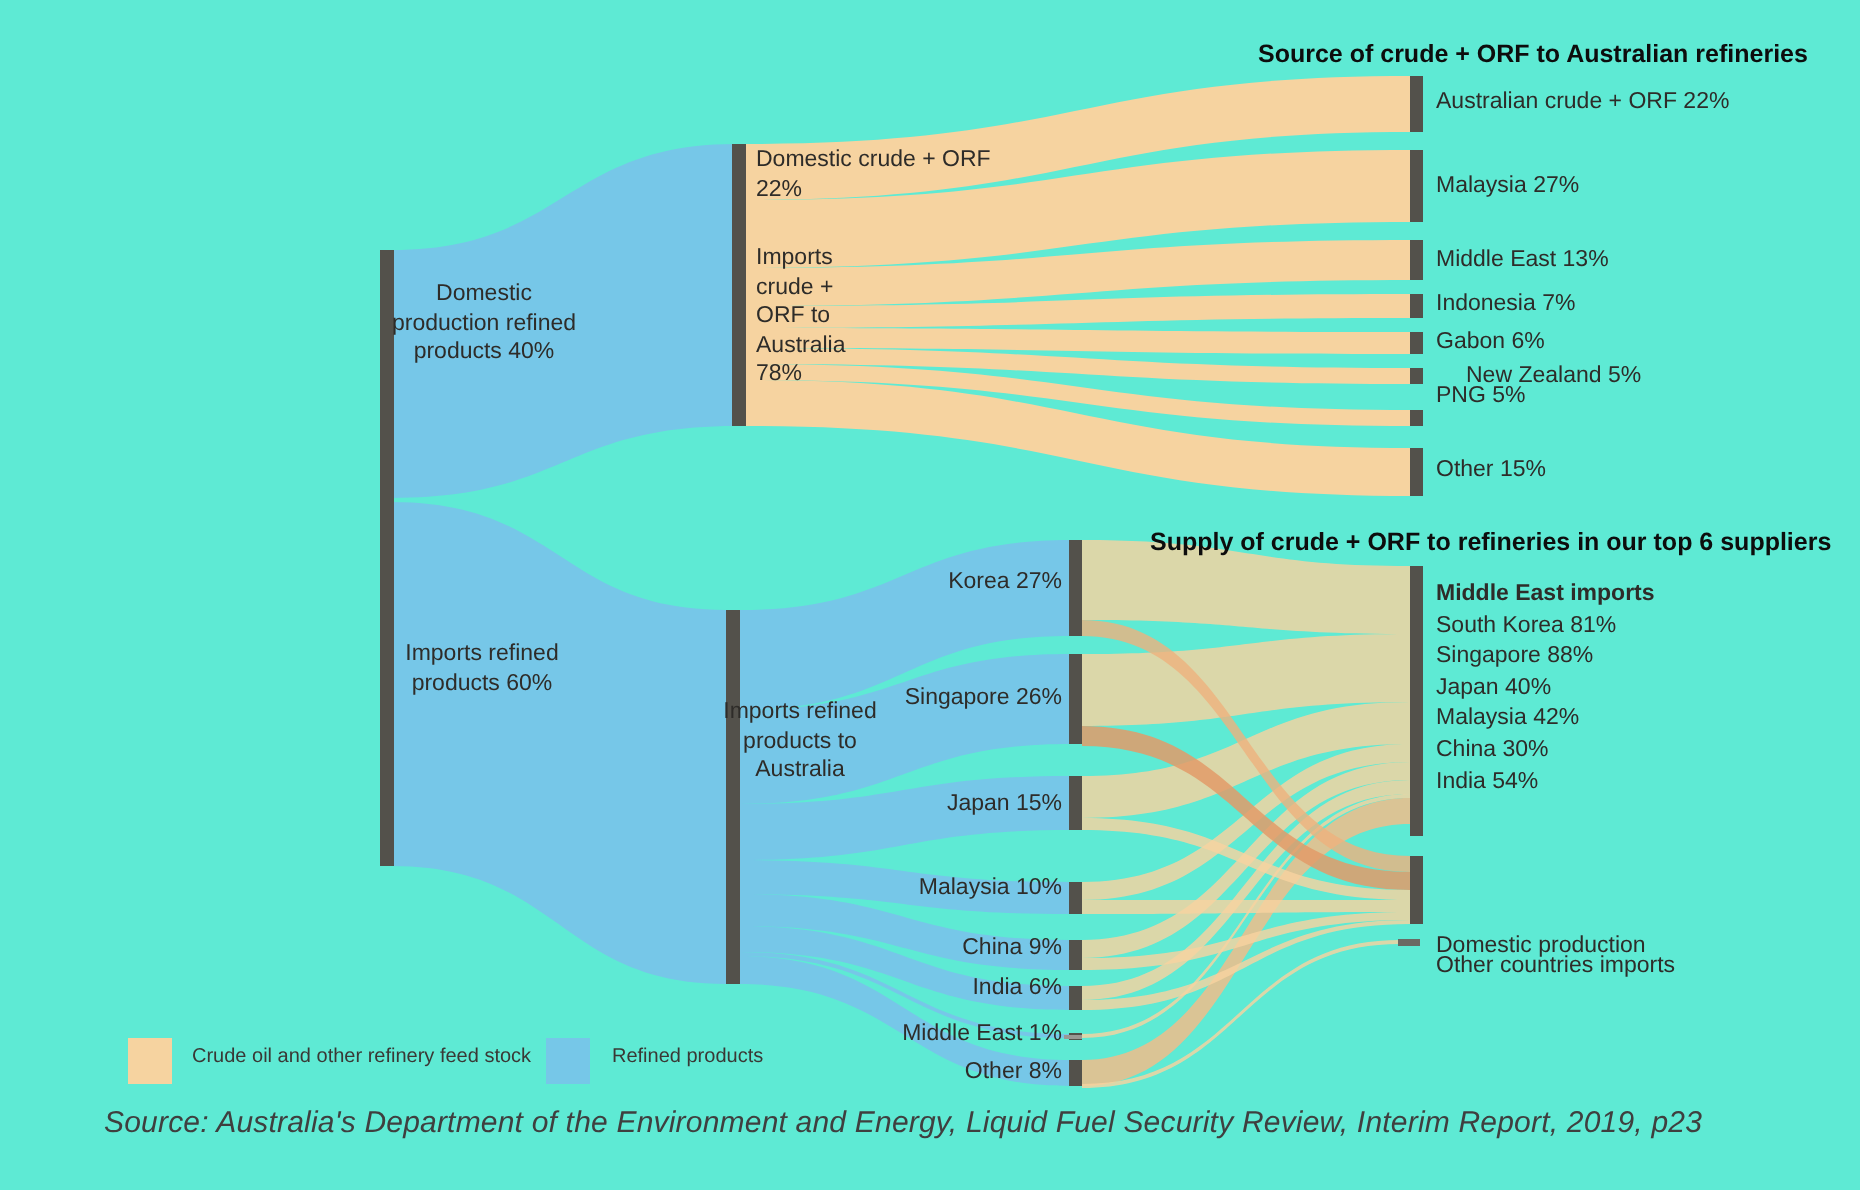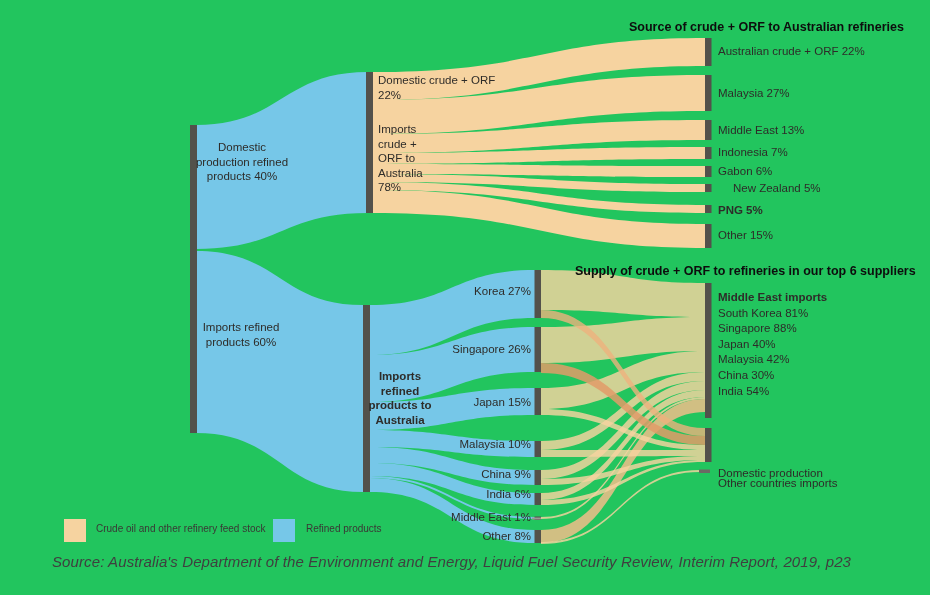--- a/index.html
+++ b/index.html
@@ -4,21 +4,21 @@
 <style>
   * { margin:0; padding:0; box-sizing:border-box; }
   html,body { background:#ffffff; }
   body {
     font-family:"Liberation Sans","DejaVu Sans",sans-serif;
     color:#2b2926;
   }
   #stage {
     position:relative;
     width:930px; height:595px;
-    background:#22c55e;
+    background:#5eead4;
     overflow:hidden;
   }
   #sankey-svg { position:absolute; left:0; top:0; }
   .lbl {
     position:absolute;
     font-size:11.5px;
     line-height:14.5px;
     color:#2e2c29;
     white-space:pre-line;
   }
@@ -129,38 +129,38 @@
     <rect x="699" y="469.5" width="11" height="3.5" fill="#6b6a64"></rect>
   </svg>
 
   <div class="hdr" style="left:629px; top:20px;">Source of crude + ORF to Australian refineries</div>
   <div class="hdr" style="left:575px; top:264px;">Supply of crude + ORF to refineries in our top 6 suppliers</div>
 
   <div class="lbl ctr" style="left:194px; top:140px; width:96px;">Domestic production refined products 40%</div>
   <div class="lbl ctr" style="left:201px; top:320px; width:80px;">Imports refined products 60%</div>
   <div class="lbl" style="left:378px; top:73px; width:122px;">Domestic crude + ORF 22%</div>
   <div class="lbl" style="left:378px; top:122px; width:64px;">Imports crude + ORF to Australia 78%</div>
-  <div class="lbl ctr" style="left:360px; top:369px; width:80px;font-weight:bold;">Imports refined products to Australia</div>
+  <div class="lbl ctr" style="left:360px; top:349px; width:80px;">Imports refined products to Australia</div>
 
   <div class="lbl rgt nw" style="left:421px; top:284px; width:110px;">Korea 27%</div>
   <div class="lbl rgt nw" style="left:421px; top:342px; width:110px;">Singapore 26%</div>
   <div class="lbl rgt nw" style="left:421px; top:395px; width:110px;">Japan 15%</div>
   <div class="lbl rgt nw" style="left:421px; top:437px; width:110px;">Malaysia 10%</div>
   <div class="lbl rgt nw" style="left:421px; top:467px; width:110px;">China 9%</div>
   <div class="lbl rgt nw" style="left:421px; top:487px; width:110px;">India 6%</div>
   <div class="lbl rgt nw" style="left:421px; top:510px; width:110px;">Middle East 1%</div>
   <div class="lbl rgt nw" style="left:421px; top:529px; width:110px;">Other 8%</div>
 
   <div class="lbl nw" style="left:718px; top:44px;">Australian crude + ORF 22%</div>
   <div class="lbl nw" style="left:718px; top:86px;">Malaysia 27%</div>
   <div class="lbl nw" style="left:718px; top:123px;">Middle East 13%</div>
   <div class="lbl nw" style="left:718px; top:145px;">Indonesia 7%</div>
   <div class="lbl nw" style="left:718px; top:164px;">Gabon 6%</div>
   <div class="lbl nw" style="left:718px; top:181px;padding-left:15px;">New Zealand 5%</div>
-  <div class="lbl nw" style="left:718px; top:203px;font-weight:bold;">PNG 5%</div>
+  <div class="lbl nw" style="left:718px; top:191px;">PNG 5%</div>
   <div class="lbl nw" style="left:718px; top:228px;">Other 15%</div>
 
   <div style="position:absolute; left:718px; top:290px;">
     <div class="me-row bold">Middle East imports</div>
     <div class="me-row">South Korea 81%</div>
     <div class="me-row">Singapore 88%</div>
     <div class="me-row">Japan 40%</div>
     <div class="me-row">Malaysia 42%</div>
     <div class="me-row">China 30%</div>
     <div class="me-row">India 54%</div>

